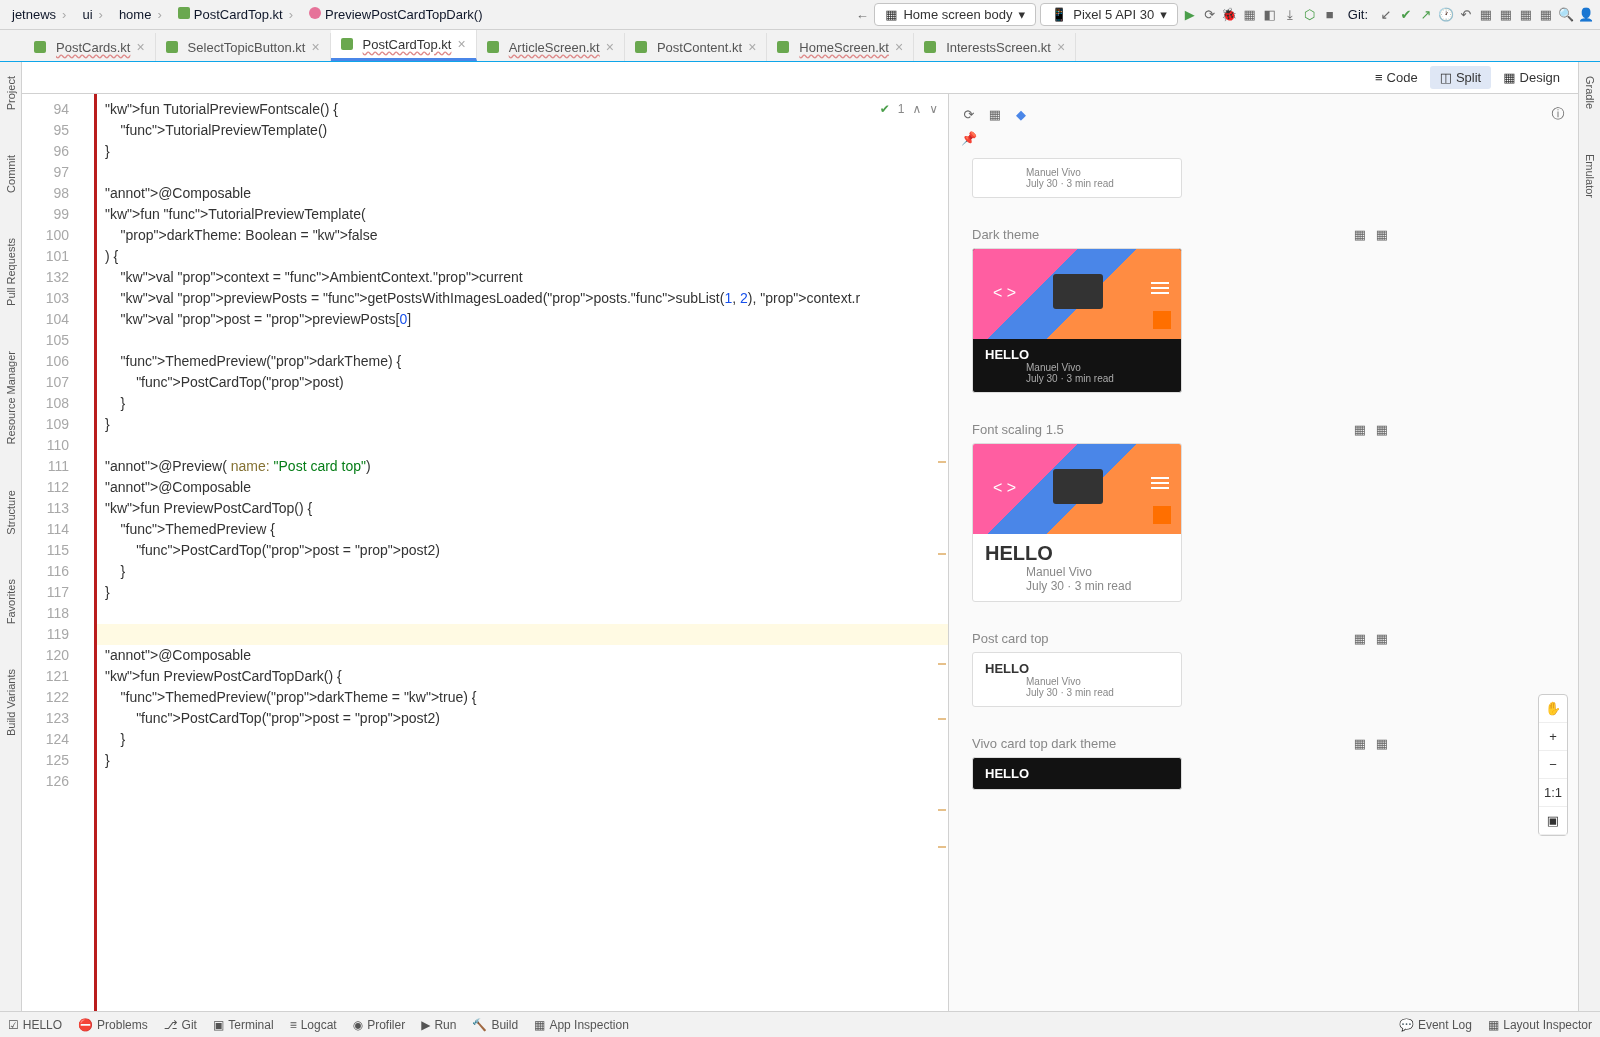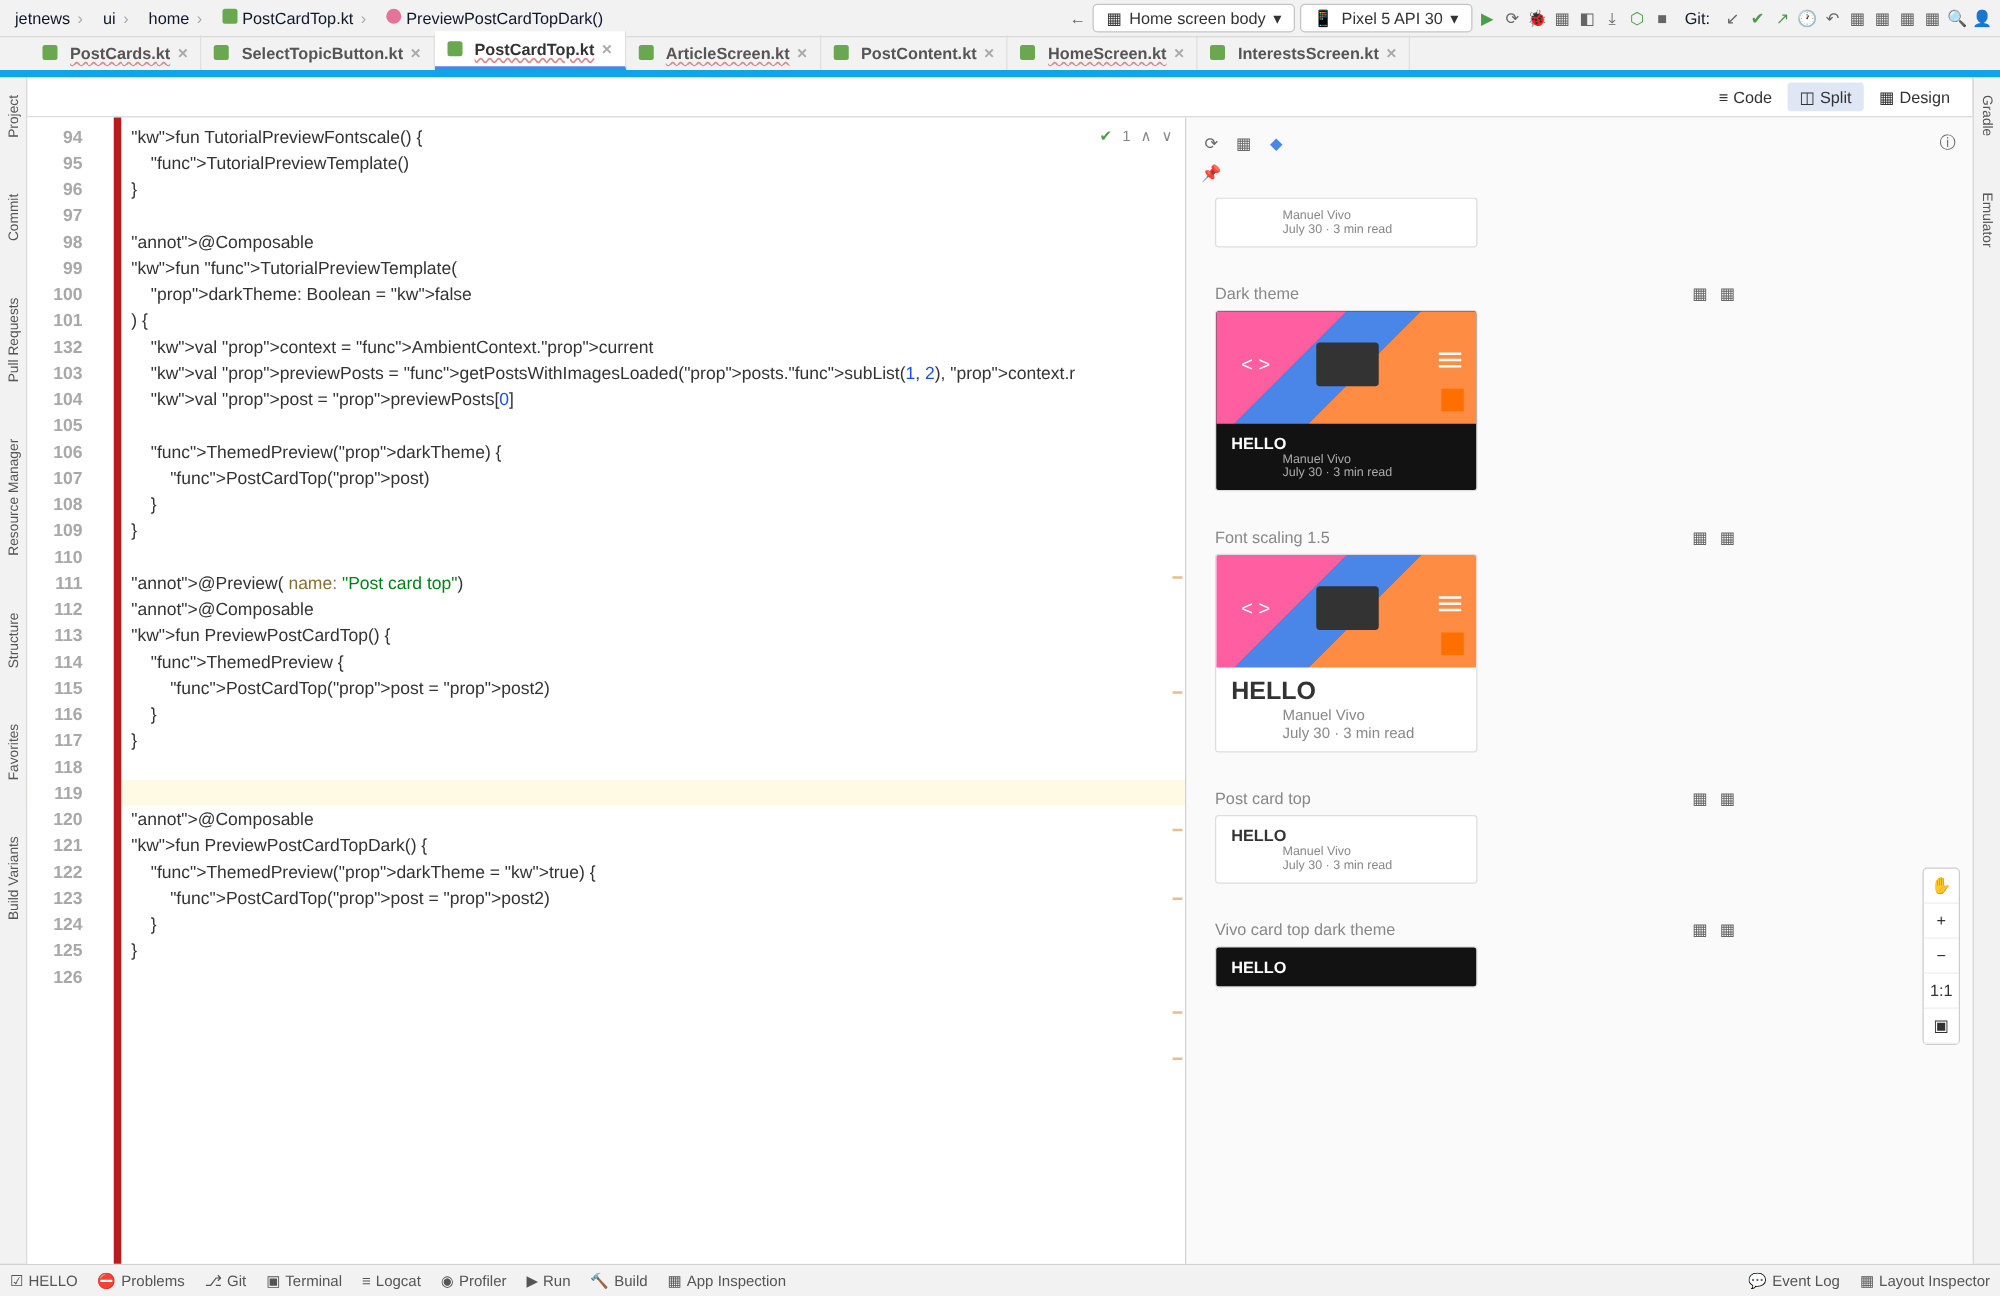--- a/index.html
+++ b/index.html
@@ -7,37 +7,37 @@
 .root { display: flex; flex-direction: column; height: 100%; }
 .toolbar { height: 30px; background: #f2f2f2; border-bottom: 1px solid #d1d1d1; display: flex; align-items: center; padding: 0 6px; gap: 4px; }
 .crumb { padding: 2px 6px; color: #0f172a; }
 .crumb.sep::after { content: "›"; margin-left: 6px; color: #aaa; }
 .file-icon { width: 12px; height: 12px; background: #6aa84f; border-radius: 2px; display: inline-block; margin-right: 4px; }
 .func-icon { width: 12px; height: 12px; background: #e67399; border-radius: 50%; display: inline-block; margin-right: 4px; }
 .dropdown { border: 1px solid #c4c4c4; border-radius: 4px; padding: 3px 10px; background: #fff; display: flex; align-items: center; gap: 6px; }
 .tb-icon { width: 16px; height: 16px; display: flex; align-items: center; justify-content: center; color: #666; }
 .tb-icon.green { color: #4a9e4a; }
 .spacer { flex: 1; }
-.tabs { height: 32px; background: #f2f2f2; border-bottom: 6px solid #0ea5e9; display: flex; align-items: end; padding-left: 24px; font-weight: bold; }
+.tabs { height: 32px; background: #f2f2f2; border-bottom: 1px solid #0ea5e9; display: flex; align-items: end; padding-left: 24px; }
 .tab { padding: 6px 10px; display: flex; align-items: center; gap: 6px; border-right: 1px solid #e0e0e0; color: #555; }
 .tab.active { border-bottom: 3px solid #4a86e8; color: #333; background: #fff; }
 .tab .close { color: #aaa; font-size: 14px; }
 .tab .underline { text-decoration: underline wavy #d88; text-underline-offset: 2px; }
 .main { flex: 1; display: flex; }
 .left-rail { width: 22px; background: #f2f2f2; border-right: 1px solid #d1d1d1; display: flex; flex-direction: column; align-items: center; gap: 25px; padding-top: 4px; }
 .left-rail .item { writing-mode: vertical-rl; transform: rotate(180deg); font-size: 11px; color: #555; padding: 10px 0; display: flex; align-items: center; gap: 4px; }
 .right-rail { width: 22px; background: #f2f2f2; border-left: 1px solid #d1d1d1; display: flex; flex-direction: column; align-items: center; padding-top: 4px; gap: 25px; }
 .right-rail .item { writing-mode: vertical-rl; font-size: 11px; color: #555; padding: 10px 0; display: flex; align-items: center; gap: 4px; }
 .editor-area { flex: 1; display: flex; flex-direction: column; }
 .view-switch { height: 32px; background: #fff; border-bottom: 1px solid #d1d1d1; display: flex; justify-content: flex-end; align-items: center; padding: 0 8px; gap: 2px; }
 .view-btn { padding: 4px 10px; display: flex; align-items: center; gap: 4px; border-radius: 3px; }
 .view-btn.active { background: #dfe7f5; }
 .split-body { flex: 1; display: flex; }
 .code-pane { flex: 1; background: #fff; display: flex; font-family: "JetBrains Mono", Menlo, monospace; font-size: 14px; line-height: 21px; position: relative; }
-.gutter { width: 75px; background: #fff; border-right: 6px solid #b91c1c; text-align: right; padding-right: 25px; color: #a8a8a8; padding-top: 5px; position: relative; font-weight: bold; }
+.gutter { width: 75px; background: #fff; border-right: 3px solid #b91c1c; text-align: right; padding-right: 25px; color: #a8a8a8; padding-top: 5px; position: relative; }
 .gutter .ln { height: 21px; position: relative; }
 .code { flex: 1; padding-top: 5px; padding-left: 8px; white-space: pre; }
 .code .row { height: 21px; }
 .str { color: #067d17; }
 .param { color: #847132; }
 .num { color: #1750eb; }
 .hl-row { background: #fffae3; position: absolute; left: 0; right: 0; height: 21px; }
 .status-top { position: absolute; top: 5px; right: 10px; display: flex; gap: 8px; align-items: center; color: #888; font-size: 12px; }
 .preview-pane { width: 630px; background: #fafafa; border-left: 1px solid #d1d1d1; position: relative; overflow: hidden; padding: 8px; }
 .prev-toolbar { display: flex; gap: 10px; padding: 4px; }

